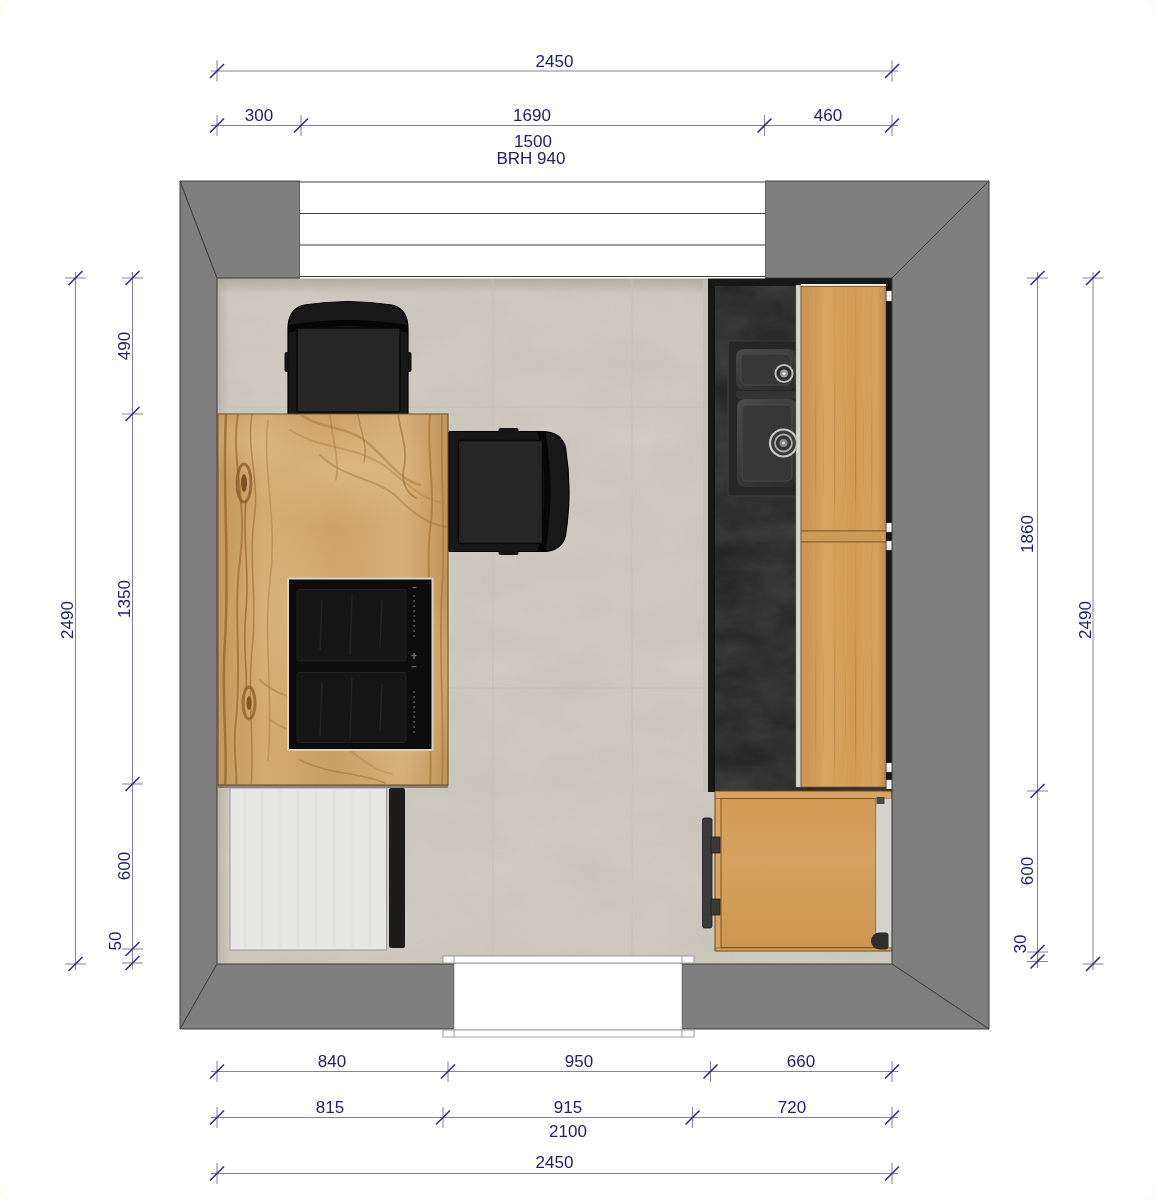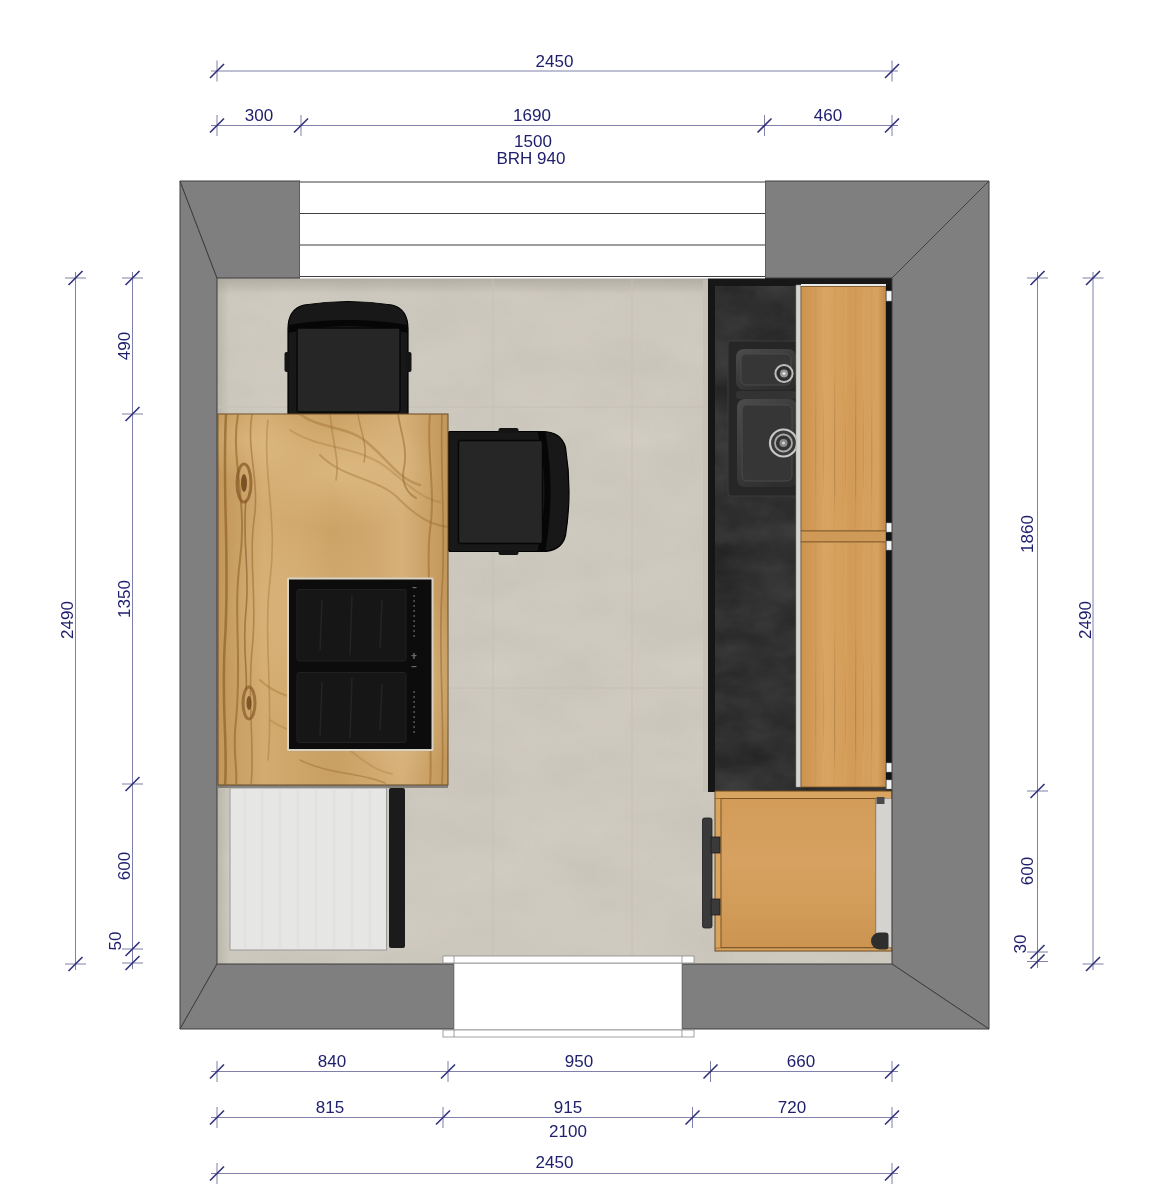--- a/index.html
+++ b/index.html
@@ -1,16 +1,16 @@
 <!DOCTYPE html>
 <html><head>
 <meta charset="utf-8">
 <style>
   html,body{margin:0;padding:0;background:#ffffff;}
-  .page{position:relative;width:1155px;height:1200px;background:#fde047;overflow:hidden;}
+  .page{position:relative;width:1155px;height:1200px;background:#fde047;overflow:hidden;border-radius:10px;}
   text{font-family:"Liberation Sans",sans-serif;}
 </style>
 </head>
 <body>
 <div class="page">
 <svg width="1155" height="1200" viewBox="0 0 1155 1200">
 <defs>
   <filter id="floorNoiseFine" x="0" y="0" width="1" height="1">
     <feTurbulence type="fractalNoise" baseFrequency="0.55" numOctaves="2" seed="11" result="n"></feTurbulence>
     <feColorMatrix in="n" type="matrix" values="0 0 0 0 0.35  0 0 0 0 0.33  0 0 0 0 0.28  0.25 0.25 0.25 0 0"></feColorMatrix>

